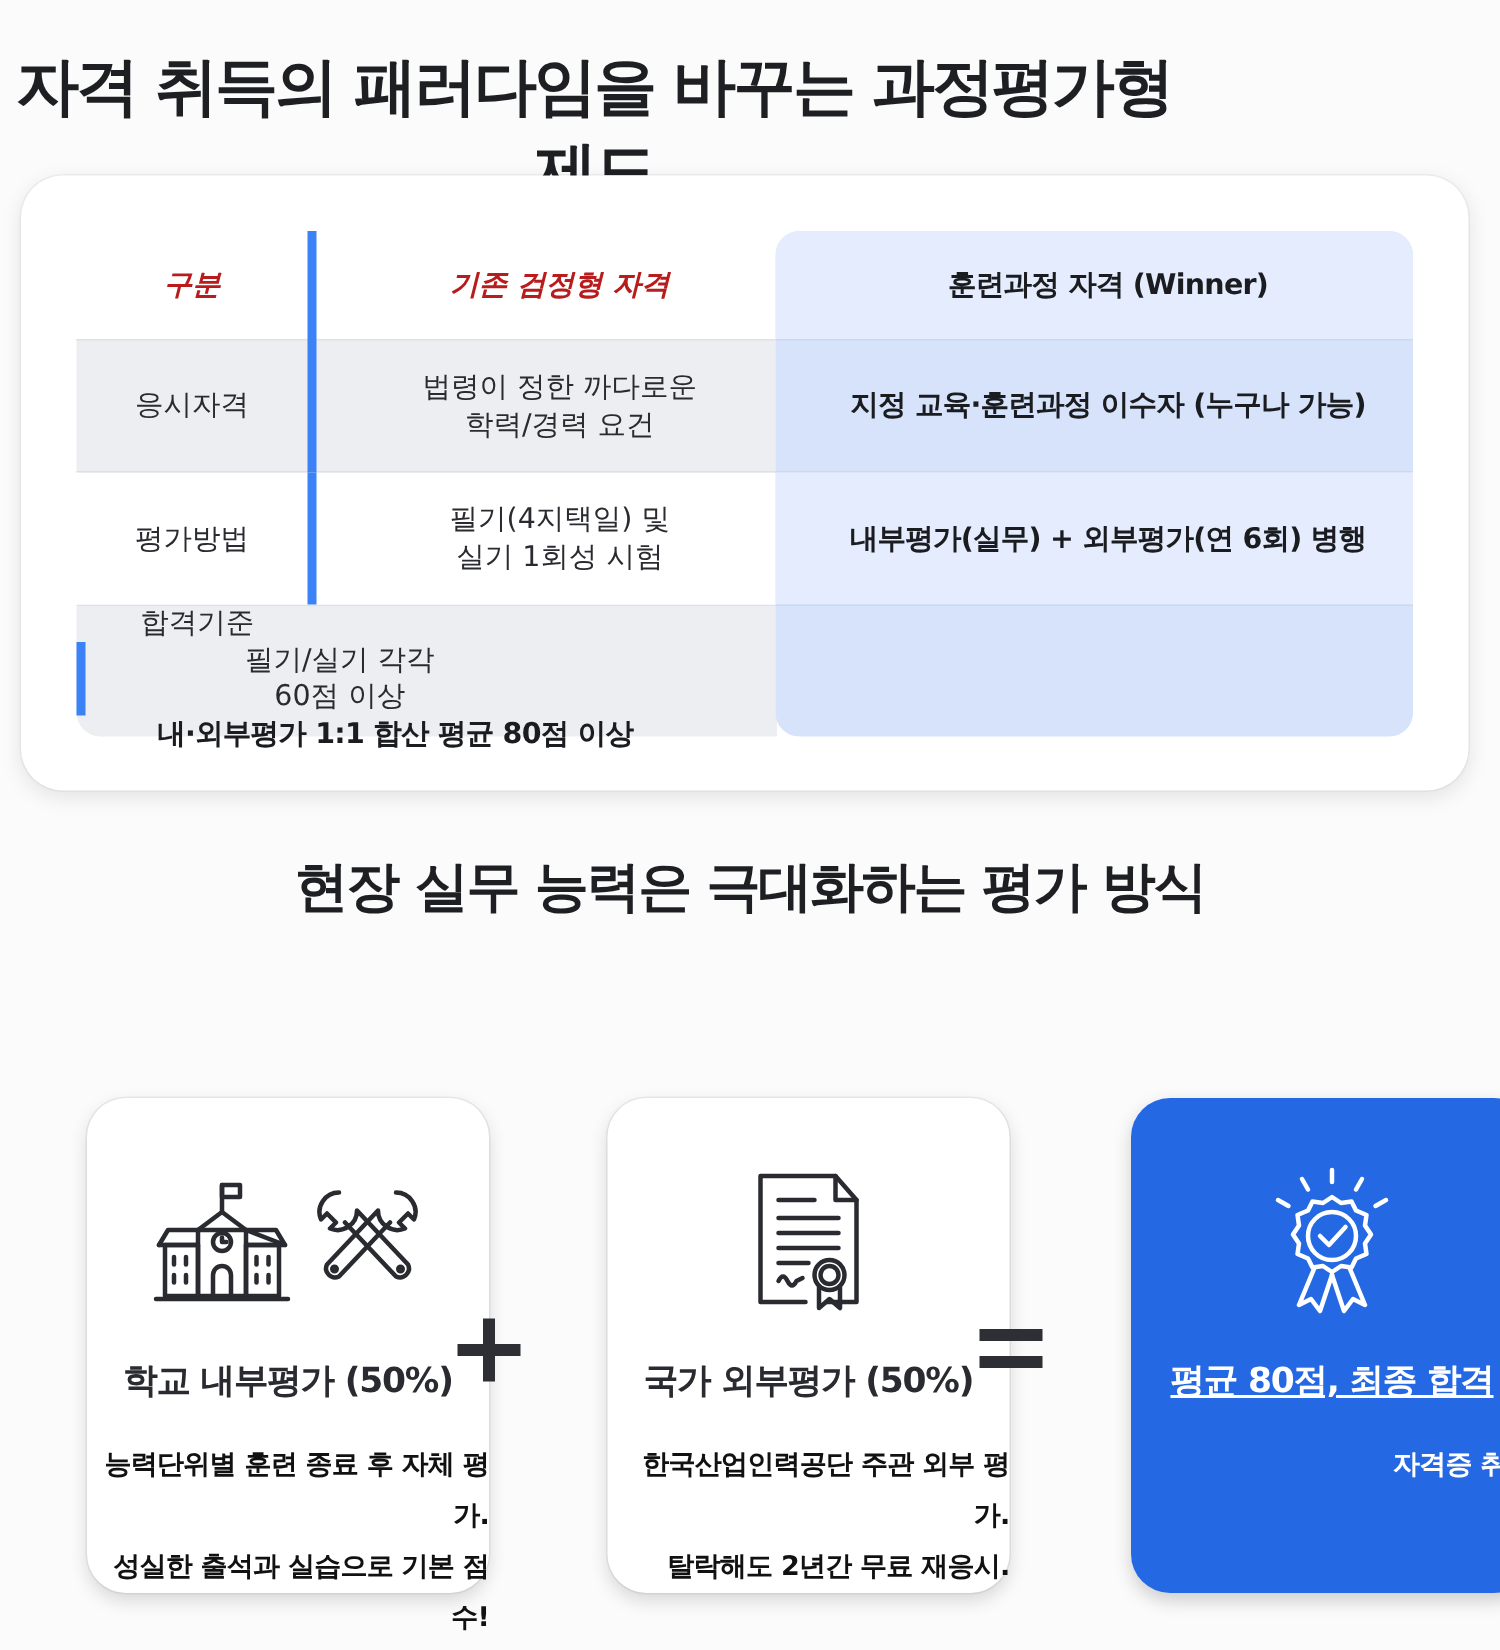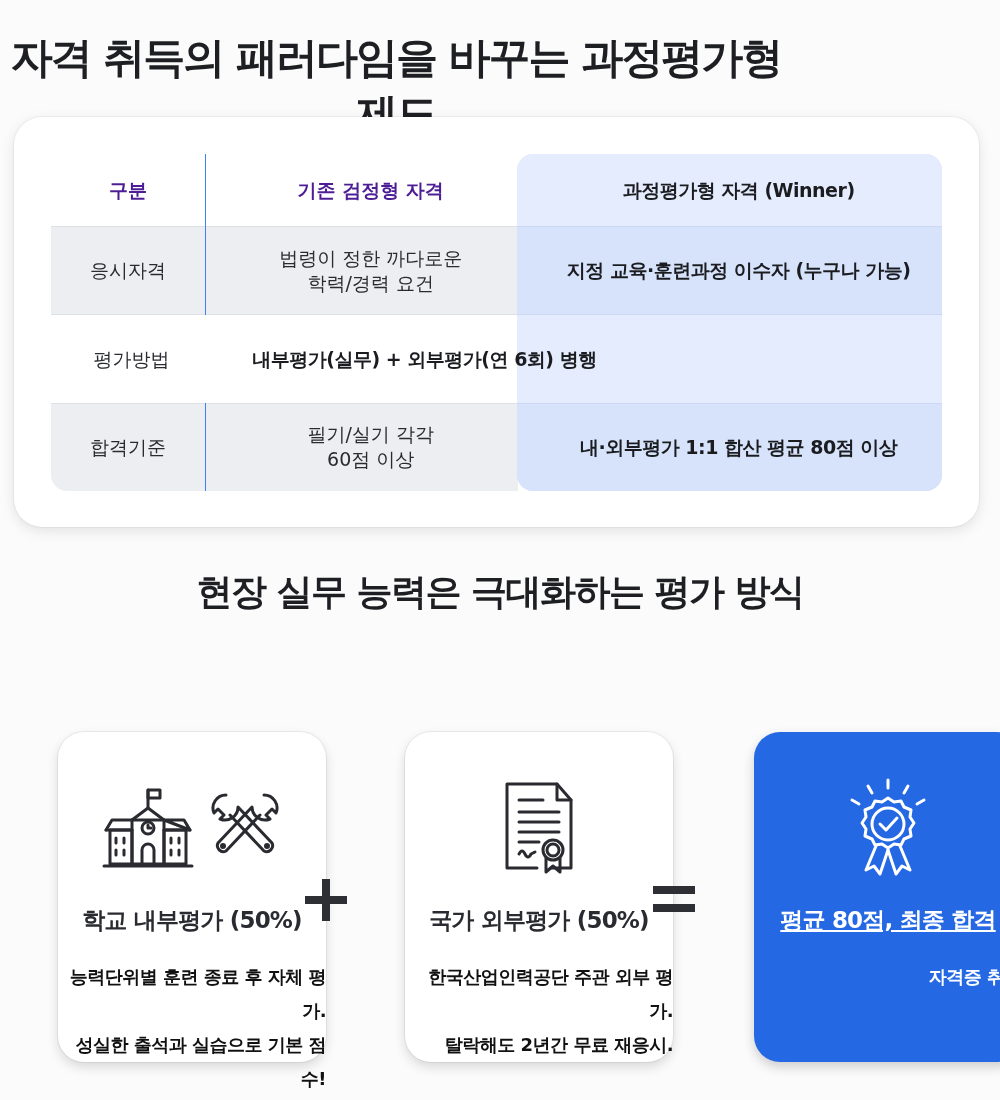--- a/index.html
+++ b/index.html
@@ -30,28 +30,28 @@
   .winner-col .wrow { position: absolute; left: 0; width: 100%; }
   .grid {
     position: absolute; left: 51px; top: 154px; width: 891px; height: 337px;
   }
   .row { position: absolute; left: 0; width: 891px; display: flex; }
   .cell {
     display: flex; align-items: center; justify-content: center;
     text-align: center; line-height: 1.3;
   }
   .c1 { width: 161px; font-size: 19px; color: #2a2b30; }
-  .c2 { width: 345px; font-size: 19px; color: #2a2b30; border-left: 1px solid #3b82f6; }
+  .c2 { width: 345px; font-size: 19px; color: #2a2b30; border-left: 6px solid #3b82f6; }
   .c3 { width: 425px; font-size: 19px; font-weight: 700; color: #1b1c20; letter-spacing: -0.5px; }
-  .hdr .c1, .hdr .c2 { font-weight: 700; font-size: 19px; color: #4c1d95; }
+  .hdr .c1, .hdr .c2 { font-weight: 700; font-size: 19px; color: #b91c1c; font-style: italic; }
   .hdr .c3 { font-size: 19px; }
   .row.r0 { top: 0; height: 72px; }
   .row.r1 { top: 72px; height: 89px; }
   .row.r2 { top: 161px; height: 88px; }
-  .row.r3 { top: 249px; height: 88px; }
+  .row.r3 { top: 249px; height: 88px; flex-direction: column; }
   .gray-band {
     position: absolute; left: 51px; width: 467px; background: #eceef1;
   }
   .band1 { top: 226px; height: 89px; border-top: 1px solid #dde0e5; border-bottom: 1px solid #dde0e5; }
   .band3 { top: 403px; height: 88px; border-top: 1px solid #dde0e5; border-bottom-left-radius: 16px; }
   
   .subtitle {
     position: absolute; left: 0; top: 568px; width: 1000px;
     text-align: center; font-size: 36px; font-weight: 700; line-height: 48px;
     letter-spacing: -1.5px; color: #1e1f23;
@@ -97,36 +97,42 @@
   <div class="wrow" style="top:0;height:72px;background:#e4ecfd;"></div>
   <div class="wrow" style="top:72px;height:89px;background:#d6e3fb;border-top:1px solid #cdd9f2;border-bottom:1px solid #cdd9f2;"></div>
   <div class="wrow" style="top:161px;height:88px;background:#e4ecfd;"></div>
   <div class="wrow" style="top:249px;height:88px;background:#d6e3fb;border-top:1px solid #cdd9f2;"></div>
 </div>
 
 <div class="grid">
   <div class="row r0 hdr">
     <div class="cell c1">구분</div>
     <div class="cell c2">기존 검정형 자격</div>
-    <div class="cell c3">과정평가형 자격 (Winner)</div>
+    <div class="cell c3">훈련과정 자격 (Winner)</div>
   </div>
 
   <div class="row r1">
     <div class="cell c1">응시자격</div>
     <div class="cell c2">
       <div>
         <div>법령이 정한 까다로운</div>
         <div>학력/경력 요건</div>
       </div>
     </div>
     <div class="cell c3">지정 교육·훈련과정 이수자 (누구나 가능)</div>
   </div>
 
   <div class="row r2">
     <div class="cell c1">평가방법</div>
+    <div class="cell c2">
+      <div>
+        <div>필기(4지택일) 및</div>
+        <div>실기 1회성 시험</div>
+      </div>
+    </div>
     <div class="cell c3">내부평가(실무) + 외부평가(연 6회) 병행</div>
   </div>
 
   <div class="row r3">
     <div class="cell c1">합격기준</div>
     <div class="cell c2">
       <div>
         <div>필기/실기 각각</div>
         <div>60점 이상</div>
       </div>

